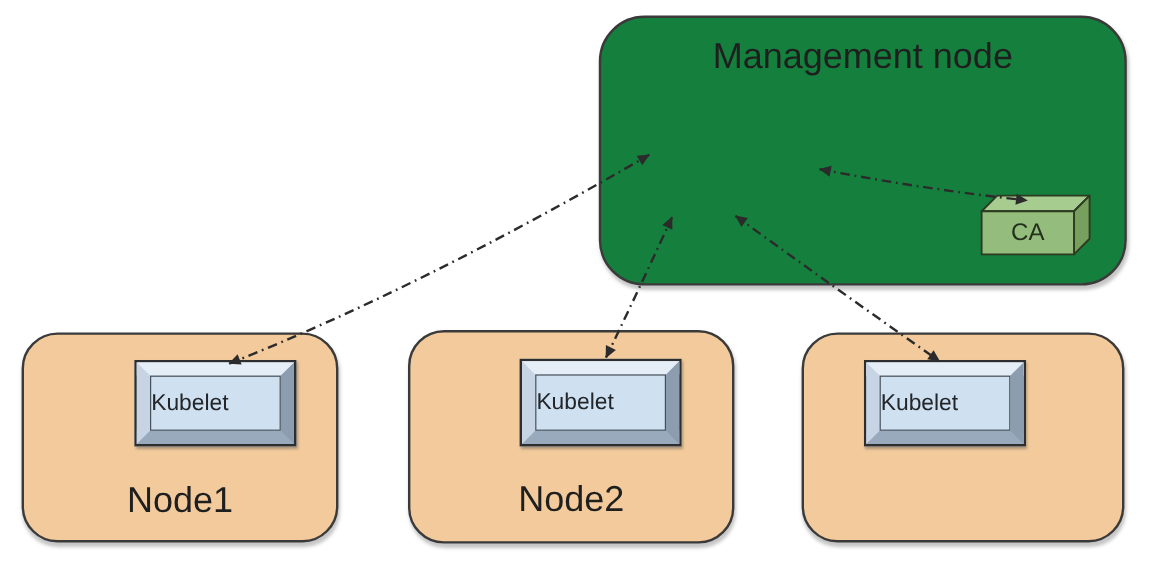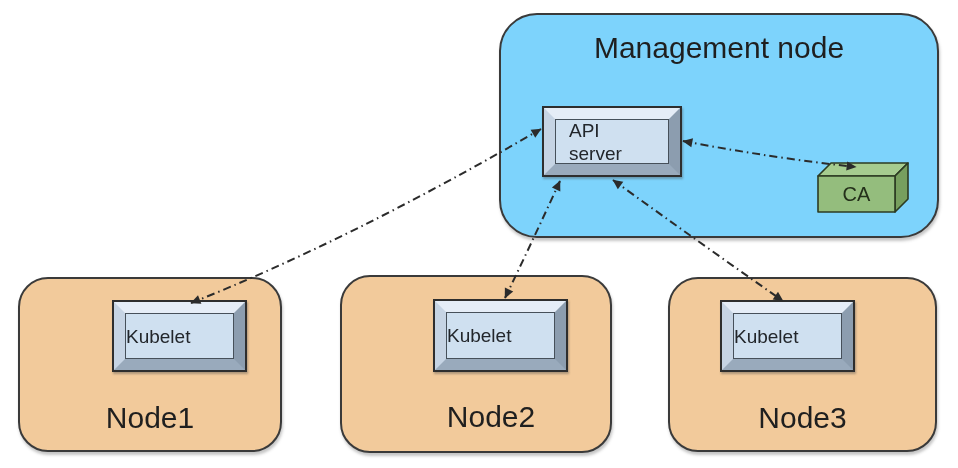--- a/index.html
+++ b/index.html
@@ -5,37 +5,37 @@
   html,body { margin:0; padding:0; background:#ffffff; }
   .canvas {
     position:relative; width:958px; height:468px; background:#ffffff;
     font-family:"Liberation Sans", sans-serif; color:#1f1f1f; overflow:hidden;
   }
   
   .group {
     position:absolute; border:2px solid #3a3a3a; box-sizing:border-box;
     box-shadow:1px 3px 3px rgba(90,90,90,0.35);
   }
-  .mgmt { left:499px; top:13px; width:440px; height:225px; border-radius:38px; background:#7dd3fc; }
+  .mgmt { left:499px; top:13px; width:440px; height:225px; border-radius:38px; background:#15803d; }
   .worker { border-radius:30px; background:#f2ca9b; }
   .worker.n1 { left:18px;  top:277px; width:264px; height:175px; }
   .worker.n2 { left:340px; top:275px; width:272px; height:178px; }
   .worker.n3 { left:668px; top:277px; width:269px; height:175px; }
 
   .mgmt-title {
     position:absolute; left:0; right:0; top:16px; text-align:center;
     font-size:30px; line-height:33px;
   }
   .mgmt-title span { display:inline-block; max-width:260px; }
 
   .node-label {
     position:absolute; text-align:center; font-size:30px; line-height:34px;
   }
   .node-label.n1 { left:18px;  top:401px; width:264px; }
-  .node-label.n2 { left:340px; top:400px; width:272px;margin-left:15px; }
+  .node-label.n2 { left:340px; top:400px; width:272px; }
   .node-label.n3 { left:668px; top:401px; width:269px; }
 
   
   .machine {
     position:absolute; box-sizing:border-box; border:2px solid #2e2e2e;
     background:#cfe0f0; box-shadow:1px 2px 2px rgba(70,70,70,0.4);
   }
   .machine .frame {
     position:absolute; inset:0; box-sizing:border-box;
     border:11px solid; border-color:#e5edf7 #8c9daf #99aabc #c6d4e4;
@@ -74,26 +74,20 @@
 <body>
 
 <div class="canvas">
 
   <div class="group mgmt">
     <div class="mgmt-title">
       <span>Management node</span>
     </div>
   </div>
 
-  <div class="machine api">
-    <div class="frame"></div>
-    <div class="face left">
-      <span>API server</span>
-    </div>
-  </div>
 
   <div class="ca">
     <svg width="95" height="58" viewBox="0 0 95 58">
       <polygon points="2,17 15,4 92,4 79,17" fill="#a6cc8f" stroke="#2c3b22" stroke-width="1.6" stroke-linejoin="round"></polygon>
       <polygon points="79,17 92,4 92,40 79,53" fill="#779f5e" stroke="#2c3b22" stroke-width="1.6" stroke-linejoin="round"></polygon>
       <polygon points="2,17 79,17 79,53 2,53" fill="#94bd7d" stroke="#2c3b22" stroke-width="1.6" stroke-linejoin="round"></polygon>
     </svg>
     <div class="ca-label">CA</div>
   </div>
 
@@ -115,21 +109,20 @@
   </div>
   <div class="machine kub k3">
     <div class="frame"></div>
     <div class="face">
       <span>Kubelet</span>
     </div>
   </div>
 
   <div class="node-label n1">Node1</div>
   <div class="node-label n2">Node2</div>
-  <div class="node-label n3">Node3</div>
 
   <svg class="arrows" width="958" height="468" viewBox="0 0 958 468">
     <defs>
       <marker id="ah" viewBox="0 0 10 10" refX="9" refY="5" markerWidth="11" markerHeight="11" markerUnits="userSpaceOnUse" orient="auto-start-reverse">
         <path d="M0.5,0.8 L9.5,5 L0.5,9.2 Z" fill="#2b2b2b"></path>
       </marker>
     </defs>
     <path class="conn" d="M191,303 Q350,240 541,129" marker-start="url(#ah)" marker-end="url(#ah)"></path>
     <path class="conn" d="M505,298 Q533,240 560,181" marker-start="url(#ah)" marker-end="url(#ah)"></path>
     <path class="conn" d="M613,180 Q700,243 783,301" marker-start="url(#ah)" marker-end="url(#ah)"></path>

